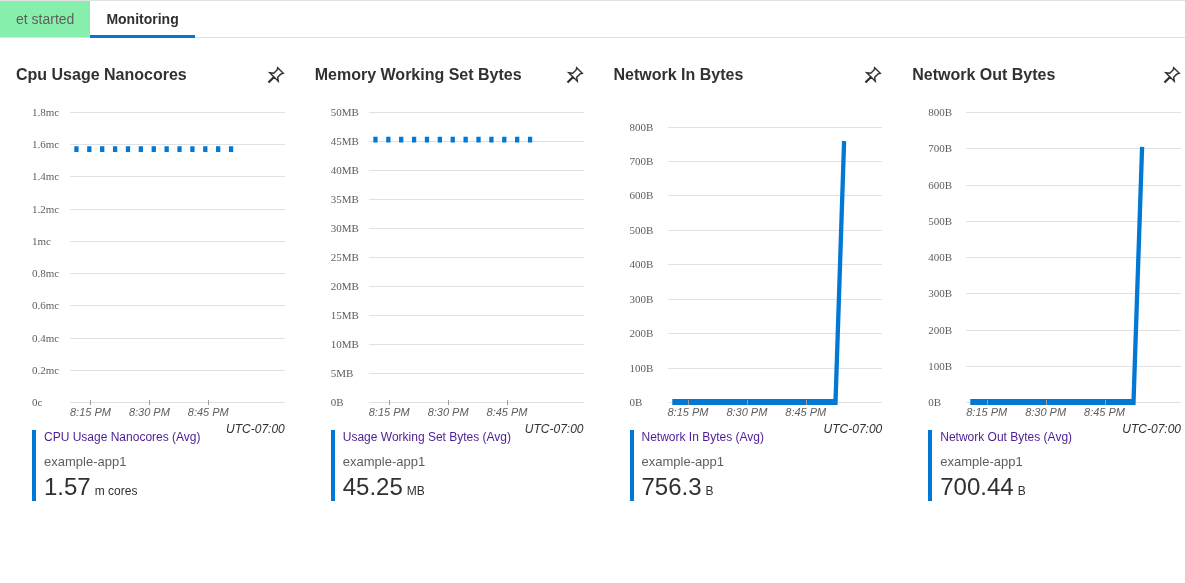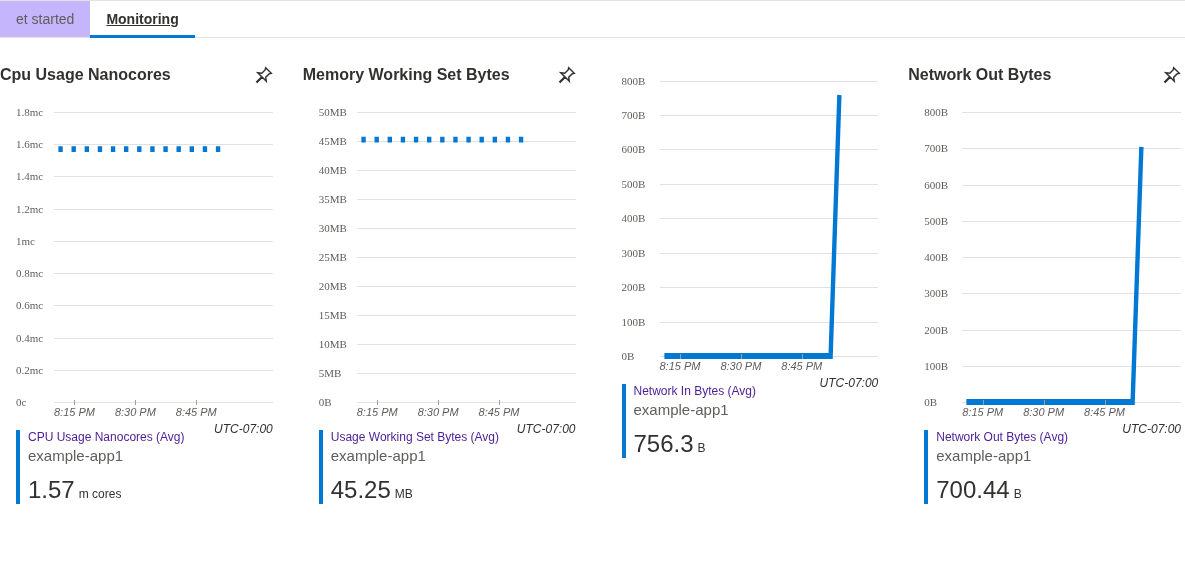--- a/index.html
+++ b/index.html
@@ -20,33 +20,33 @@
     }
     .tab {
       display: flex;
       align-items: center;
       padding: 0 16px;
       font-size: 14px;
       color: #323130;
       cursor: pointer;
       position: relative;
     }
-    .tab.inactive { background: #c4b5fd; color: #605e5c; }
-    .tab.active { font-weight: 600; text-decoration: underline; }
+    .tab.inactive { background: #86efac; color: #605e5c; }
+    .tab.active { font-weight: 600; }
     .tab.active::after {
       content: "";
       position: absolute;
       left: 0; right: 0; bottom: -1px;
       height: 3px;
       background: #0078d4;
     }
     .charts-row {
       display: flex;
       gap: 30px;
-      padding: 28px 4px 10px 0;
+      padding: 28px 4px 10px 16px;
     }
     .chart-card { width: 274px; }
     .card-head {
       display: flex;
       justify-content: space-between;
       align-items: center;
       margin-bottom: 28px;
     }
     .card-title { font-size: 16px; font-weight: 600; }
     .pin { width: 18px; height: 18px; color: #323130; cursor: pointer; flex-shrink: 0; }
@@ -115,22 +115,22 @@
     .series .solid  { stroke: #0078d4; stroke-width: 2; fill: none; }
     .legend {
       margin-top: 28px;
       padding-left: 16px;
     }
     .leg-row {
       border-left: 4px solid #0078d4;
       padding-left: 8px;
     }
     .leg-name { font-size: 12px; color: #4c1d95; }
-    .leg-app  { font-size: 15px; color: #605e5c; margin-top: 3px; }
-    .leg-val  { margin-top: 12px; }
+    .leg-app  { font-size: 13px; color: #605e5c; margin-top: 10px; }
+    .leg-val  { margin-top: 4px; }
     .leg-val .num { font-size: 24px; font-weight: 400; }
     .leg-val .unit { font-size: 12px; margin-left: 4px; }
   </style>
 </head>
 <body>
 
 <div class="topbar">
   <div class="tab inactive">
       <span>et started</span>
     </div>
@@ -281,20 +281,26 @@
     <div class="legend">
       <div class="leg-row">
         <div class="leg-name">Usage Working Set Bytes (Avg)</div>
         <div class="leg-app">example-app1</div>
         <div class="leg-val"><span class="num">45.25</span><span class="unit">MB</span></div>
       </div>
     </div>
   </div>
 
   <div class="chart-card">
+    <div class="card-head">
+      <div class="card-title">Network In Bytes</div>
+      <svg class="pin" viewBox="0 0 16 16">
+          <path fill="none" stroke="currentColor" stroke-width="1.3" d="M9.5 1.5l5 5-2 .5-3 3 .5 3.5L6.5 10 2 14.5 1.5 14 6 9.5 2.5 6l3.5.5 3-3z"></path>
+        </svg>
+    </div>
     <div class="plot-area">
       <div class="yaxis">
         <div class="ytick" style="top:5%">
             <span class="lab">800B</span>
             <span class="line"></span>
           </div>
         <div class="ytick" style="top:16.875%">
             <span class="lab">700B</span>
             <span class="line"></span>
           </div>

